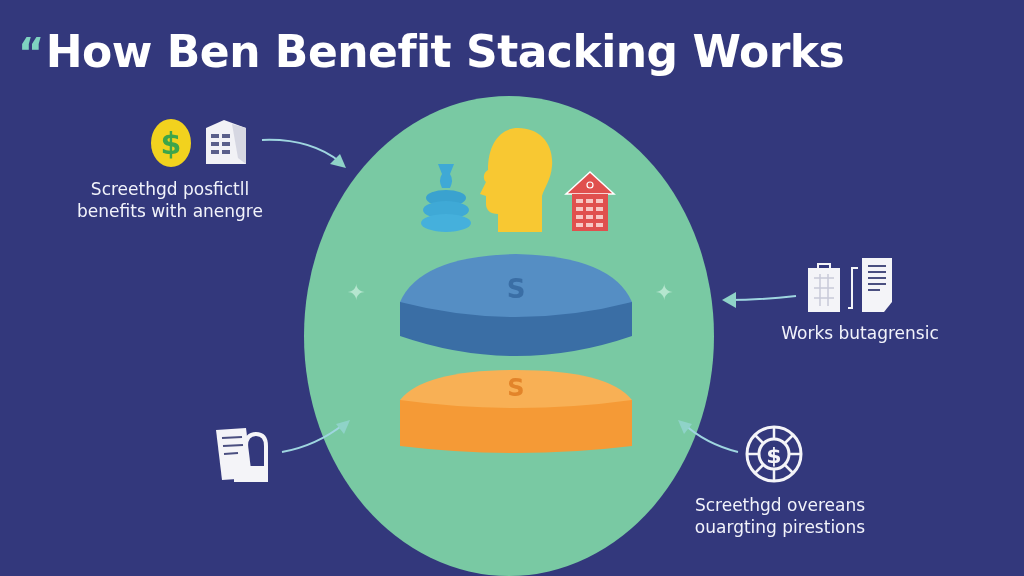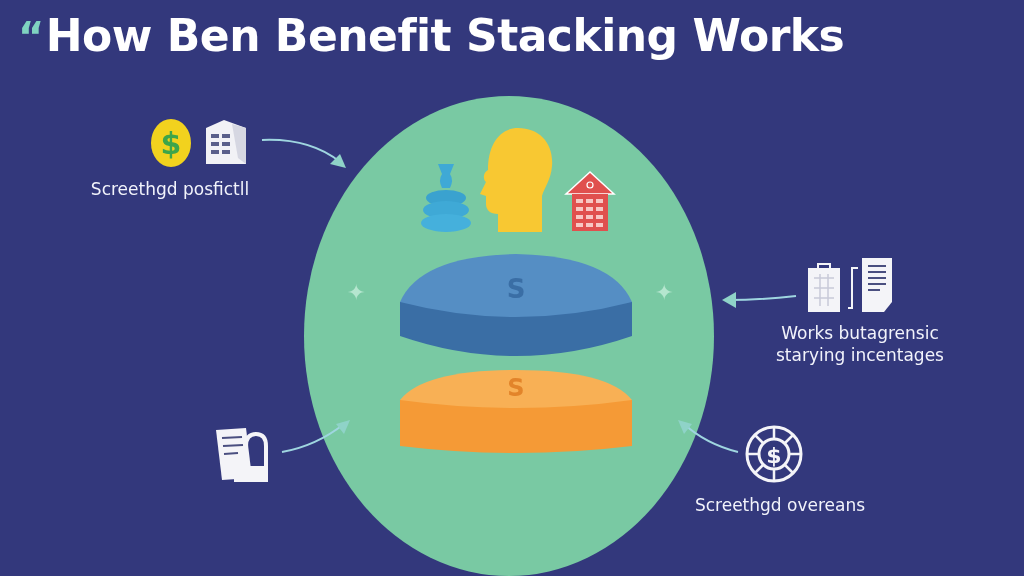--- a/index.html
+++ b/index.html
@@ -3,21 +3,21 @@
 <meta charset="utf-8">
 <style>
   html, body { margin:0; padding:0; }
   body {
     width:1024px; height:576px; overflow:hidden; position:relative;
     background:#33387c;
     font-family:"DejaVu Sans", sans-serif;
     color:#ffffff;
   }
   .title {
-    position:absolute; left:18px; top:10px;
+    position:absolute; left:18px; top:26px;
     font-family:"DejaVu Sans", sans-serif; font-weight:bold;
     font-size:44px; letter-spacing:-0.5px; color:#ffffff; white-space:nowrap;text-align:right;
   }
   .title .quote { color:#7fd3c0; font-size:40px; margin-right:2px; }
   .circle {
     position:absolute; left:304px; top:96px; width:410px; height:480px;
     border-radius:50%; background:#79c9a3;
   }
   .label {
     position:absolute; font-size:17px; line-height:22px; text-align:center; color:#f2f3fb;
@@ -110,20 +110,21 @@
       <rect x="9" y="16" width="8" height="4"></rect>
       <rect x="20" y="16" width="8" height="4"></rect>
       <rect x="9" y="24" width="8" height="4"></rect>
       <rect x="20" y="24" width="8" height="4"></rect>
       <rect x="9" y="32" width="8" height="4"></rect>
       <rect x="20" y="32" width="8" height="4"></rect>
     </g>
 </svg>
 <div class="label" style="left:60px;top:178px;width:220px;">
   <span>Screethgd posfictll</span>
+  <span>benefits with anengre</span>
 </div>
 
 <svg class="abs" style="left:806px;top:262px;" width="36" height="52" viewBox="0 0 36 52">
   <rect x="2" y="6" width="32" height="44" fill="#f4f4f8"></rect>
   <rect x="12" y="2" width="12" height="6" fill="none" stroke="#f4f4f8" stroke-width="2"></rect>
   <g stroke="#c9cad8" stroke-width="1.5">
       <line x1="8" y1="16" x2="28" y2="16"></line>
       <line x1="8" y1="26" x2="28" y2="26"></line>
       <line x1="8" y1="36" x2="28" y2="36"></line>
       <line x1="14" y1="12" x2="14" y2="44"></line>
@@ -136,21 +137,20 @@
   <g stroke="#4a4f80" stroke-width="2">
       <line x1="22" y1="10" x2="40" y2="10"></line>
       <line x1="22" y1="16" x2="40" y2="16"></line>
       <line x1="22" y1="22" x2="40" y2="22"></line>
       <line x1="22" y1="28" x2="40" y2="28"></line>
       <line x1="22" y1="34" x2="34" y2="34"></line>
     </g>
 </svg>
 <div class="label" style="left:760px;top:322px;width:200px;">
   <span>Works butagrensic</span>
-  <span>starying incentages</span>
 </div>
 
 <svg class="abs" style="left:212px;top:426px;" width="58" height="58" viewBox="0 0 58 58">
   <path d="M4 4 L34 2 L40 52 L10 54 Z" fill="#f4f4f8"></path>
   <g stroke="#4a4f80" stroke-width="2">
       <line x1="10" y1="12" x2="30" y2="11"></line>
       <line x1="11" y1="20" x2="31" y2="19"></line>
       <line x1="12" y1="28" x2="26" y2="27"></line>
     </g>
   <path d="M34 36 L34 20 Q34 8 44 8 Q54 8 54 20 L54 40" stroke="#f4f4f8" stroke-width="4" fill="none"></path>
@@ -169,13 +169,14 @@
       <line x1="45" y1="30" x2="57" y2="30"></line>
     <line x1="11" y1="11" x2="19" y2="19"></line>
       <line x1="41" y1="41" x2="49" y2="49"></line>
     <line x1="49" y1="11" x2="41" y2="19"></line>
       <line x1="19" y1="41" x2="11" y2="49"></line>
   </g>
   <text x="30" y="39" text-anchor="middle" font-family="DejaVu Sans, sans-serif" font-weight="bold" font-size="22" fill="#f4f4f8">$</text>
 </svg>
 <div class="label" style="left:680px;top:494px;width:200px;">
   <span>Screethgd overeans</span>
+  <span>ouargting pirestions</span>
 </div>
 
 </body></html>

